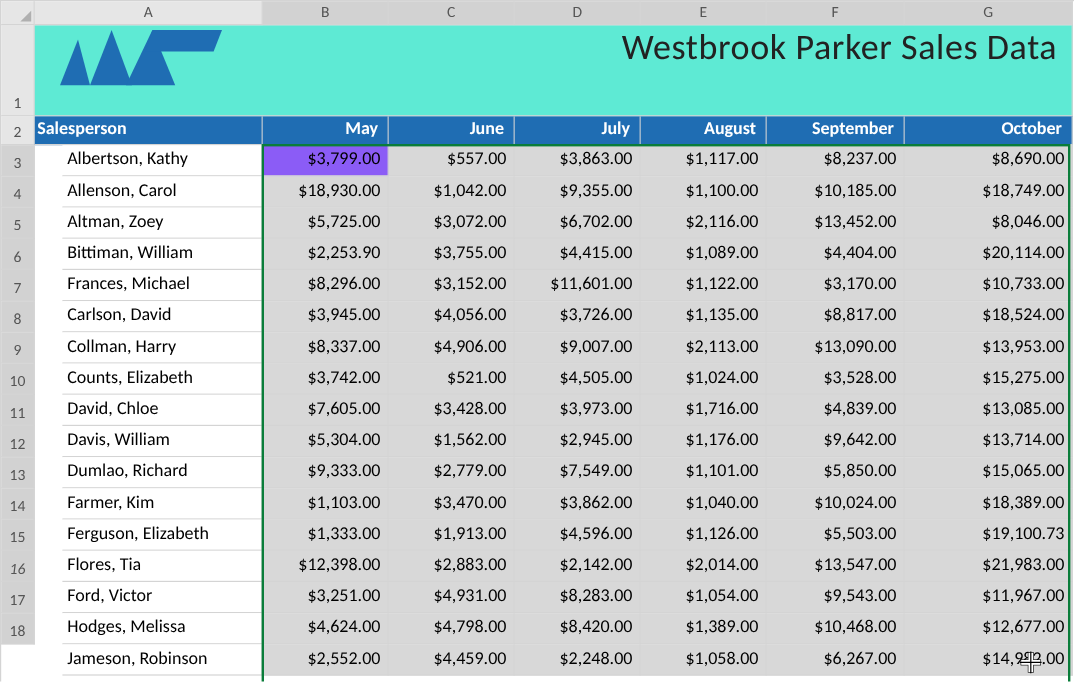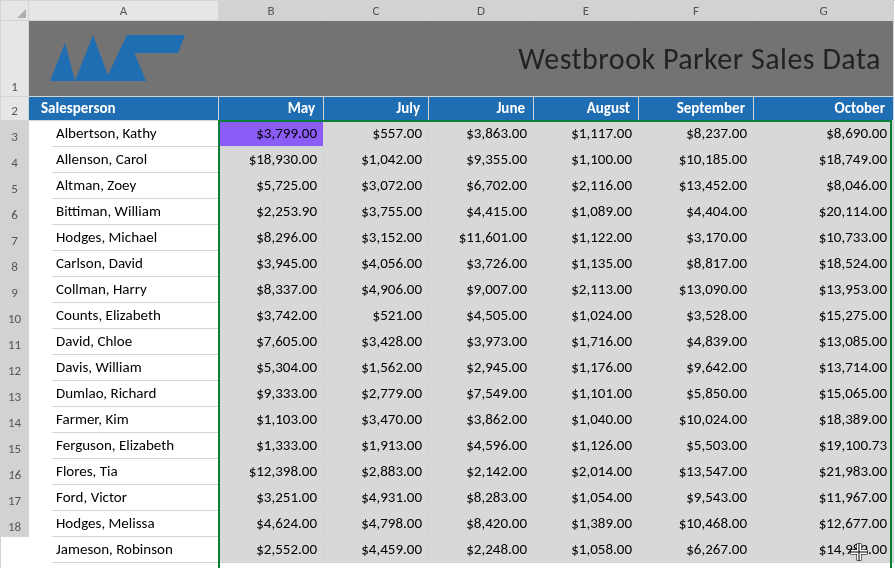--- a/index.html
+++ b/index.html
@@ -62,39 +62,39 @@
   }
   .rowhead.sel{
     background:#d2d2d2;
   }
   .titlecell {
     grid-column: 2 / 9;
     height: 76px;
     border-right: 1px solid #d4d4d4;
     border-bottom: 1px solid #d4d4d4;
     display:flex;
-    align-items:center;
+    align-items:flex-start;
     justify-content:space-between;
     padding:0 12px 0 18px;
-    background:#737373;
+    background:#5eead4;
   }
   .logo { display:flex; align-items:flex-end; }
   .logo svg { display:block; }
   .titletext {
     font-size: 30px;
     color:#222;
     letter-spacing:0.5px;
   }
   .hdrcell {
     background:#1f6db3;
     color:#fff;
     font-weight:600;
     height:24px;
     line-height:23px;
-    padding:0 12px;
+    padding:0 2px;
     border-right:1px solid #d4d4d4;
     border-bottom:1px solid #d4d4d4;
     font-size:15px;
     white-space:nowrap;
   }
   .hdrcell.first { text-align:left; }
   .hdrcell.num { text-align:right; padding-right:8px;}
   .datacell {
     height:26px;
     line-height:25px;
@@ -145,22 +145,22 @@
             <polygon points="58,50 80,4 99,50"></polygon>
             <polygon points="80,4 138,4 131,22 74,22"></polygon>
           </g>
         </svg>
       </div>
       <div class="titletext">Westbrook Parker Sales Data</div>
     </div>
     <div class="rowhead" style="height:24px;">2</div>
     <div class="hdrcell first">Salesperson</div>
     <div class="hdrcell num">May</div>
+    <div class="hdrcell num">June</div>
     <div class="hdrcell num">July</div>
-    <div class="hdrcell num">June</div>
     <div class="hdrcell num">August</div>
     <div class="hdrcell num">September</div>
     <div class="hdrcell num">October</div>
     <div class="rowhead sel" style="height:26px;">3</div>
     <div class="datacell name">Albertson, Kathy</div>
     <div class="datacell num active">$3,799.00</div>
     <div class="datacell num">$557.00</div>
     <div class="datacell num">$3,863.00</div>
     <div class="datacell num">$1,117.00</div>
     <div class="datacell num">$8,237.00</div>
@@ -183,21 +183,21 @@
     <div class="datacell num">$8,046.00</div>
     <div class="rowhead sel" style="height:26px;">6</div>
     <div class="datacell name">Bittiman, William</div>
     <div class="datacell num">$2,253.90</div>
     <div class="datacell num">$3,755.00</div>
     <div class="datacell num">$4,415.00</div>
     <div class="datacell num">$1,089.00</div>
     <div class="datacell num">$4,404.00</div>
     <div class="datacell num">$20,114.00</div>
     <div class="rowhead sel" style="height:26px;">7</div>
-    <div class="datacell name">Hodges, Michael</div>
+    <div class="datacell name">Frances, Michael</div>
     <div class="datacell num">$8,296.00</div>
     <div class="datacell num">$3,152.00</div>
     <div class="datacell num">$11,601.00</div>
     <div class="datacell num">$1,122.00</div>
     <div class="datacell num">$3,170.00</div>
     <div class="datacell num">$10,733.00</div>
     <div class="rowhead sel" style="height:26px;">8</div>
     <div class="datacell name">Carlson, David</div>
     <div class="datacell num">$3,945.00</div>
     <div class="datacell num">$4,056.00</div>

